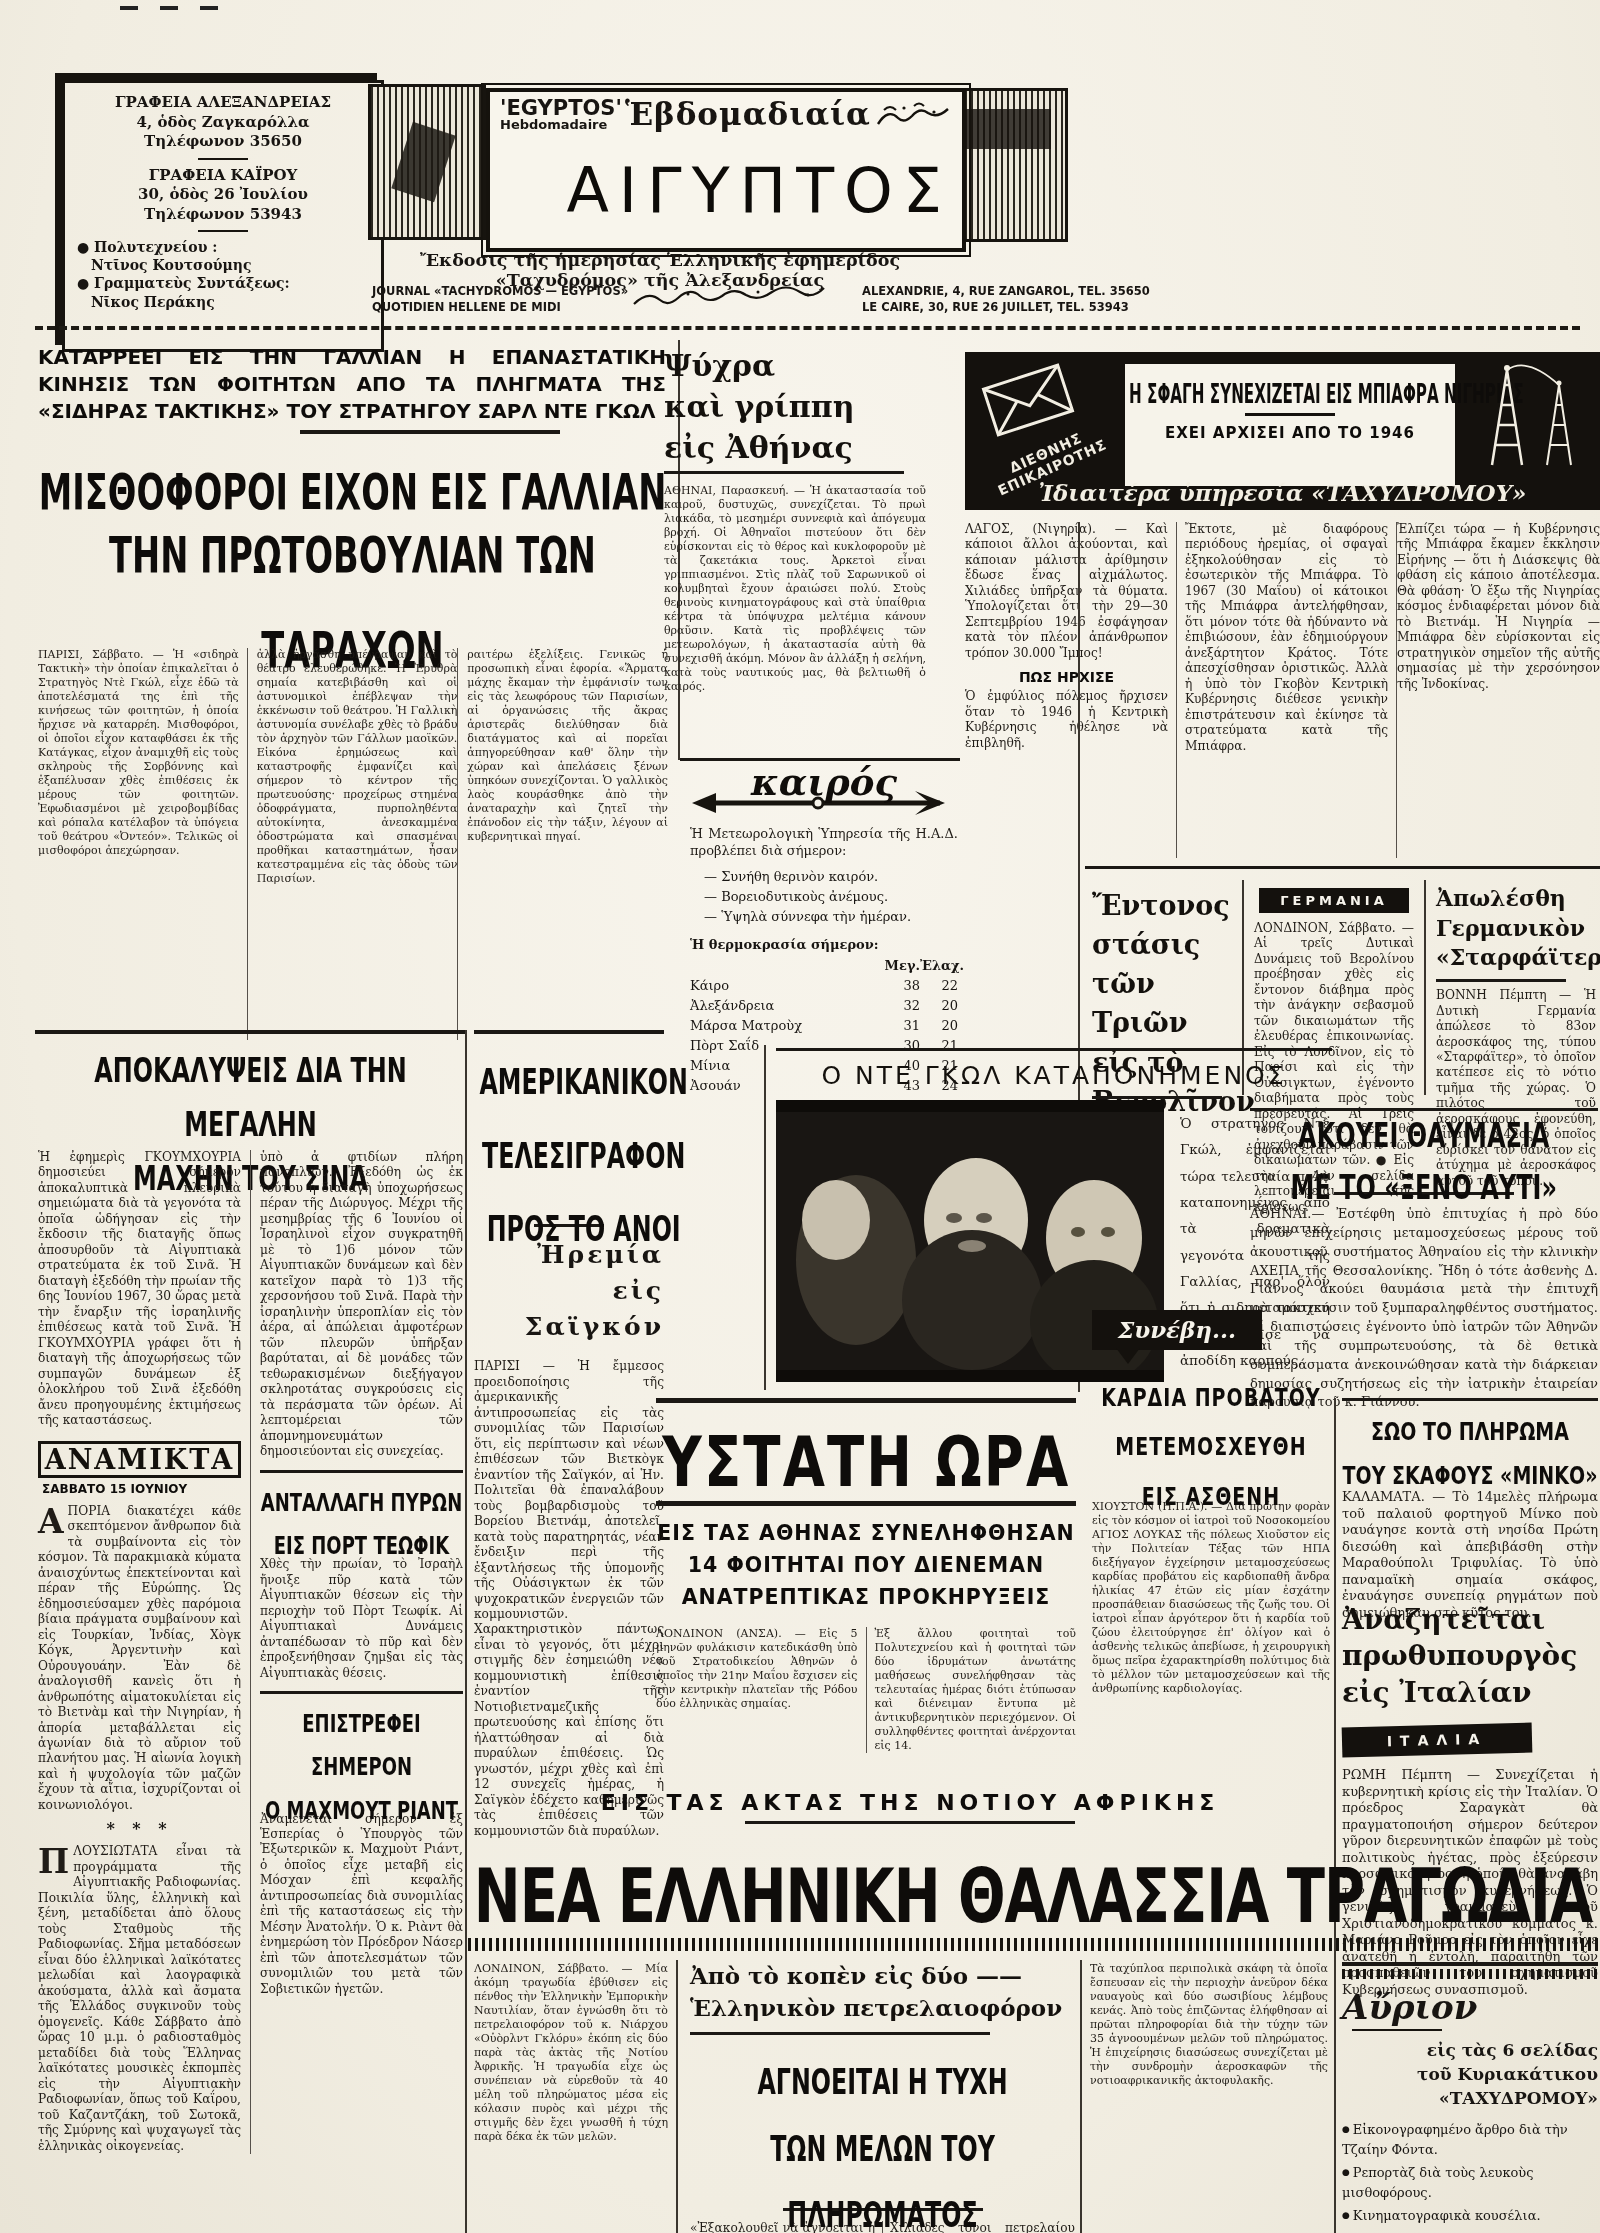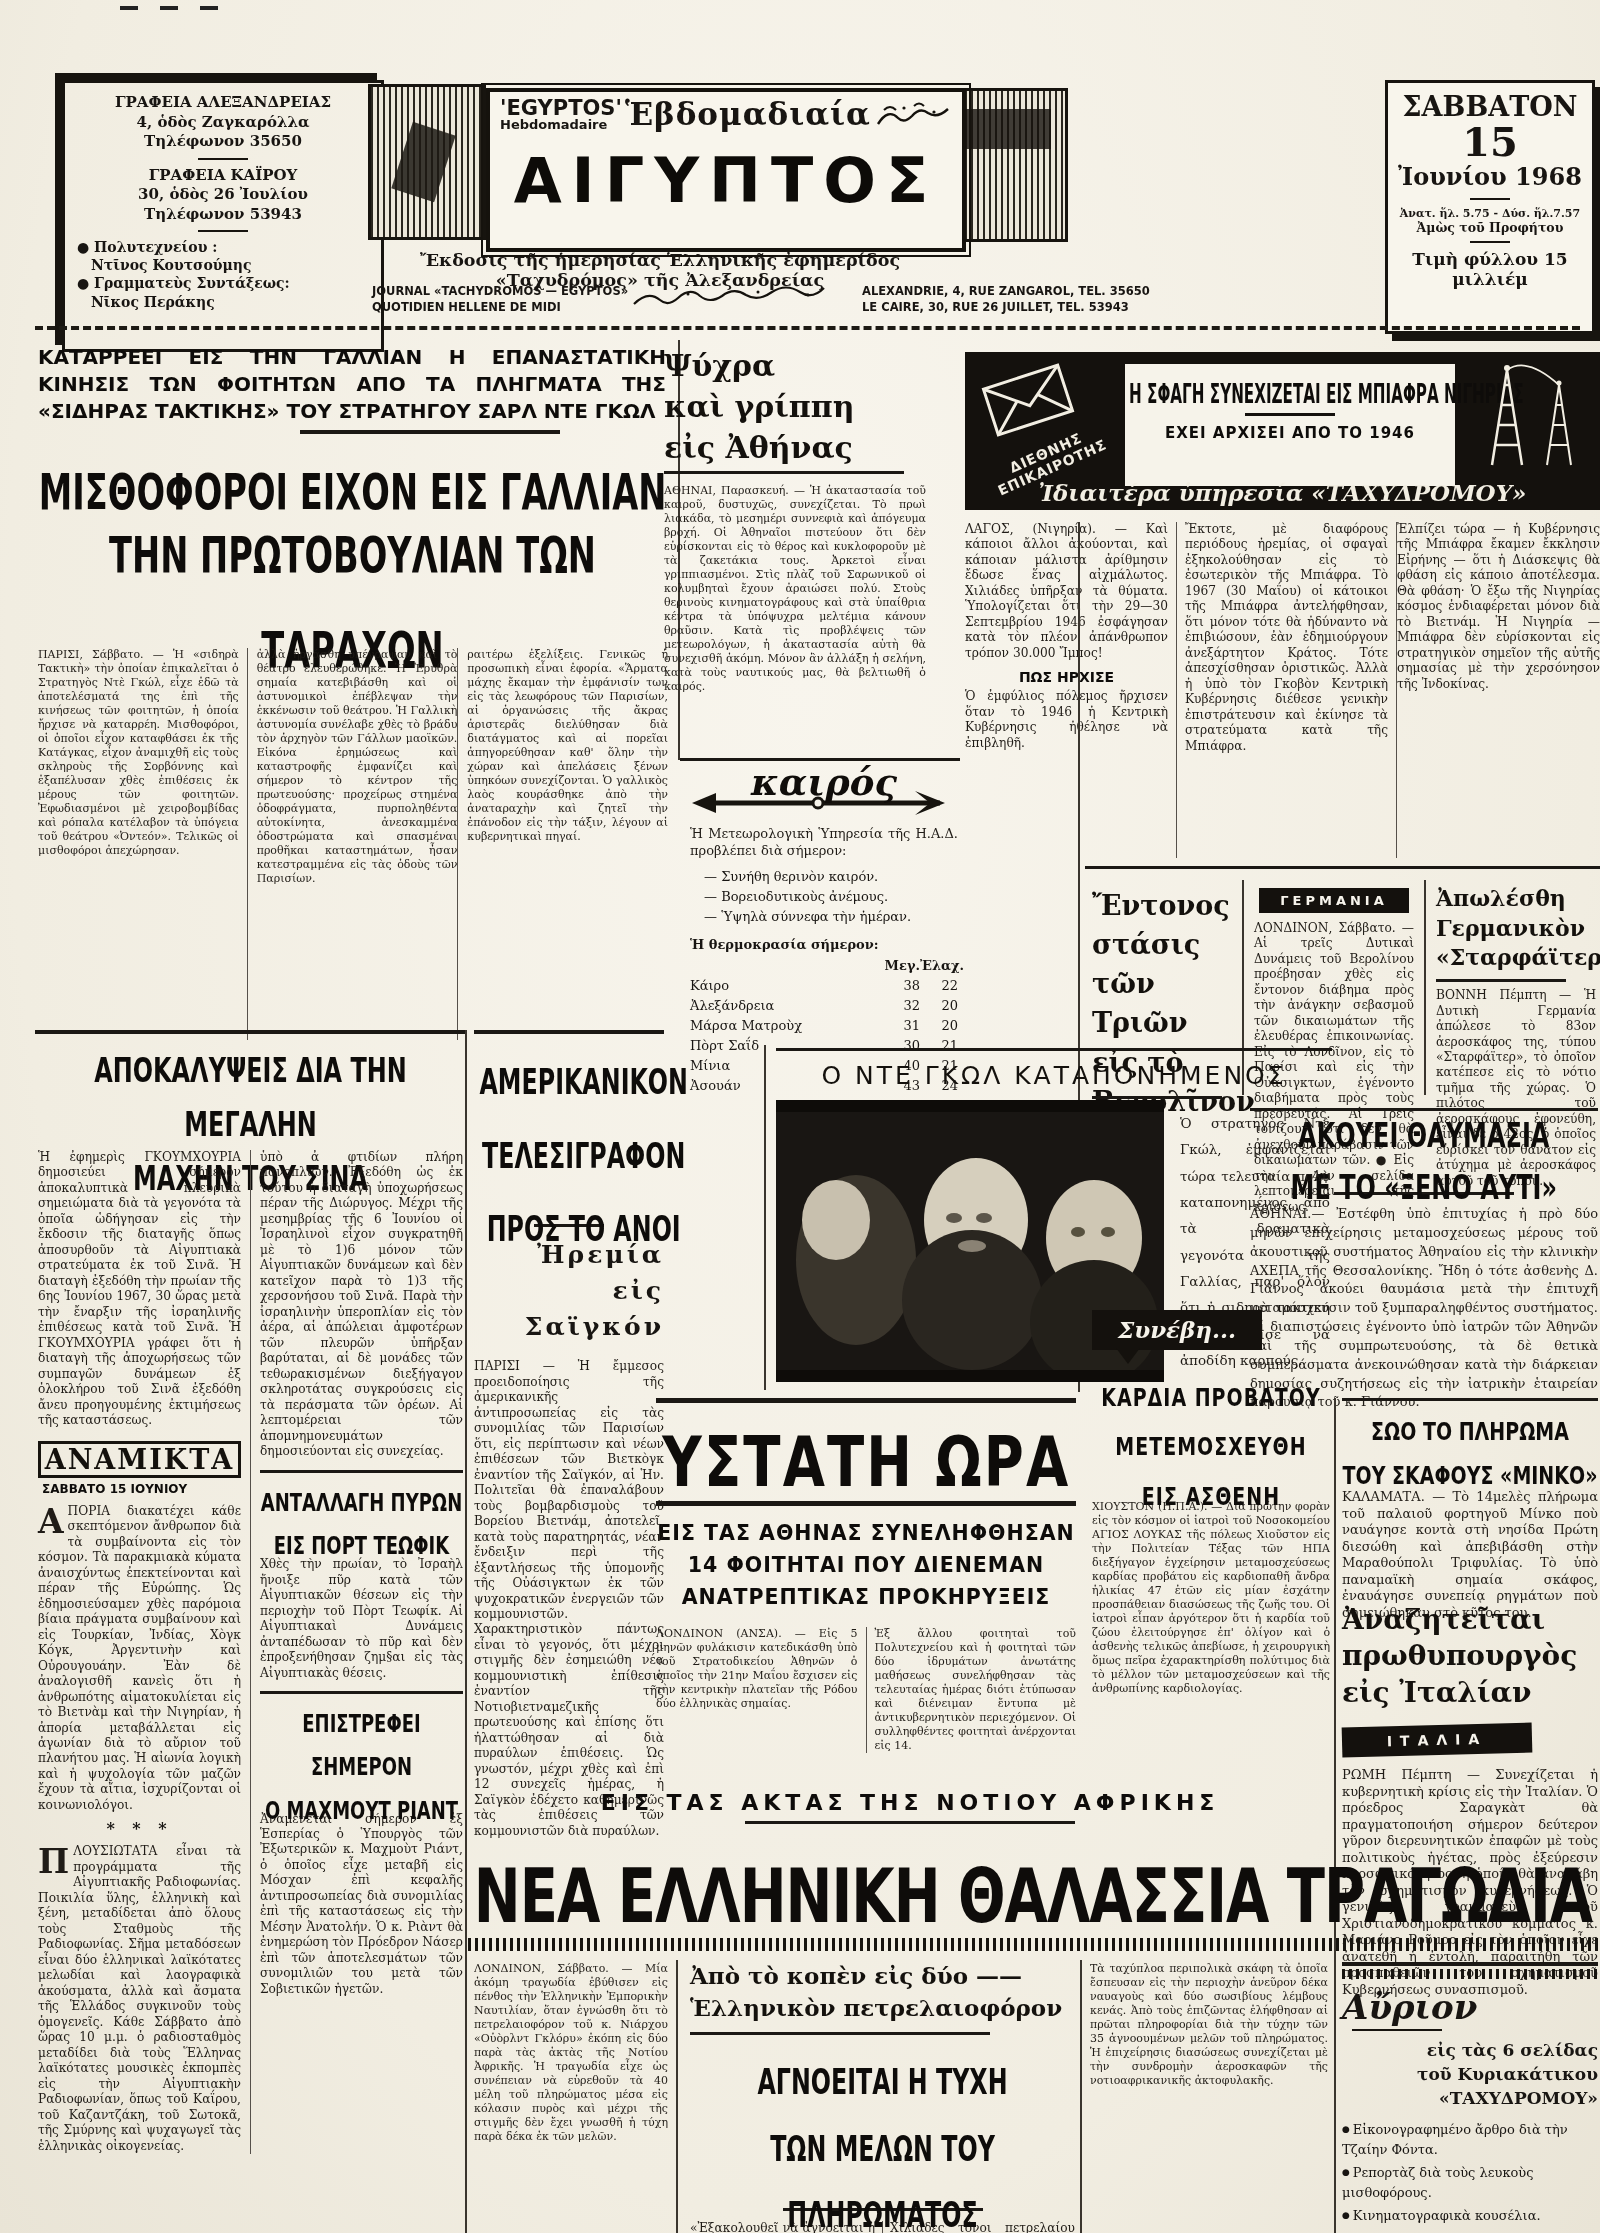--- a/index.html
+++ b/index.html
@@ -69,49 +69,39 @@
         <div style="font-family:'DejaVu Sans',sans-serif;font-weight:bold;font-size:13px;margin-top:-3px;">Hebdomadaire</div>
       </div>
       <div style="font-family:'DejaVu Serif',serif;font-weight:bold;font-size:31px;letter-spacing:1px;">Ἑβδομαδιαία</div>
       <svg width="78" height="40" viewBox="0 0 78 40">
         <path d="M4 28 q10 -16 20 -6 q6 6 14 -2 q8 -9 16 -3 q9 6 20 -4" stroke="#15120d" stroke-width="2.4" fill="none"></path>
         <path d="M10 14 q6 -6 12 0 M40 10 q5 -5 10 0" stroke="#15120d" stroke-width="2" fill="none"></path>
         <circle cx="30" cy="12" r="1.6" fill="#15120d"></circle>
           <circle cx="60" cy="16" r="1.6" fill="#15120d"></circle>
       </svg>
     </div>
-    <div class="center" style="font-family:'DejaVu Sans',sans-serif;font-weight:bold;font-size:62px;letter-spacing:10px;margin-top:8px;color:#0d0b08;">ΑΙΓΥΠΤΟΣ</div>
+    <div class="center" style="font-family:'DejaVu Sans',sans-serif;font-weight:normal;font-size:62px;letter-spacing:10px;margin-top:18px;color:#0d0b08;text-align:right;">ΑΙΓΥΠΤΟΣ</div>
   </div>
 
   <div class="abs center" style="left:360px;top:250px;width:600px;font-size:17.5px;font-weight:bold;">Ἔκδοσις τῆς ἡμερησίας Ἑλληνικῆς ἐφημερίδος «Ταχυδρόμος» τῆς Ἀλεξανδρείας</div>
   <div class="abs" style="left:372px;top:284px;width:266px;font-family:'DejaVu Sans',sans-serif;font-weight:bold;font-size:11.5px;line-height:1.35;">
     <div>JOURNAL «TACHYDROMOS — EGYPTOS»</div>
     <div>QUOTIDIEN HELLENE DE MIDI</div>
   </div>
   <svg class="abs" style="left:628px;top:286px;" width="220" height="28" viewBox="0 0 220 28">
     <path d="M6 18 q14 -14 26 -4 q8 7 18 -2 q12 -11 22 -2 q10 8 22 0 q12 -9 24 -1 q12 7 26 -3 q14 -9 28 0 q12 8 24 -4" stroke="#15120d" stroke-width="2.2" fill="none"></path>
     <circle cx="60" cy="8" r="1.5" fill="#15120d"></circle>
       <circle cx="130" cy="6" r="1.5" fill="#15120d"></circle>
       <circle cx="180" cy="9" r="1.5" fill="#15120d"></circle>
   </svg>
   <div class="abs" style="left:862px;top:284px;width:330px;font-family:'DejaVu Sans',sans-serif;font-weight:bold;font-size:11.5px;line-height:1.35;">
     <div>ALEXANDRIE, 4, RUE ZANGAROL, TEL. 35650</div>
     <div>LE CAIRE, 30, RUE 26 JUILLET, TEL. 53943</div>
   </div>
 
-  <div class="abs boxshadow-br" style="left:1385px;top:80px;width:192px;height:232px;border:3px solid #17140f;background:#f8f5ec;text-align:center;padding:8px 6px;">
-    <div style="font-family:'DejaVu Serif',serif;font-weight:bold;font-size:27px;">ΣΑΒΒΑΤΟΝ</div>
-    <div style="font-family:'DejaVu Serif',serif;font-weight:bold;font-size:40px;line-height:1;">15</div>
-    <div style="font-family:'DejaVu Serif',serif;font-weight:bold;font-size:24px;">Ἰουνίου 1968</div>
-    <div style="width:40px;height:2px;background:#17140f;margin:7px auto;"></div>
-    <div style="font-size:11px;font-weight:bold;">Ἀνατ. ἥλ. 5.75 - Δύσ. ἥλ.7.57</div>
-    <div style="font-size:12.5px;font-weight:bold;">Ἀμὼς τοῦ Προφήτου</div>
-    <div style="width:40px;height:2px;background:#17140f;margin:6px auto;"></div>
-    <div style="font-size:17px;font-weight:bold;">Τιμὴ φύλλου 15 μιλλιέμ</div>
-  </div>
 
   <div class="abs" style="left:35px;top:326px;width:1545px;border-top:4px dashed #1d1a14;"></div>
 
   <div class="abs cond" style="left:38px;top:344px;width:628px;font-size:20px;line-height:1.35;text-align:justify;">ΚΑΤΑΡΡΕΕΙ ΕΙΣ ΤΗΝ ΓΑΛΛΙΑΝ Η ΕΠΑΝΑΣΤΑΤΙΚΗ ΚΙΝΗΣΙΣ ΤΩΝ ΦΟΙΤΗΤΩΝ ΑΠΟ ΤΑ ΠΛΗΓΜΑΤΑ ΤΗΣ «ΣΙΔΗΡΑΣ ΤΑΚΤΙΚΗΣ» ΤΟΥ ΣΤΡΑΤΗΓΟΥ ΣΑΡΛ ΝΤΕ ΓΚΩΛ</div>
   <div class="rule" style="left:300px;top:430px;width:260px;height:4px;"></div>
 
   <div class="abs" style="left:35px;top:446px;width:635px;text-align:center;">
     <span class="cond scaleY" style="font-size:33px;transform:scale(1.02,1.5);letter-spacing:0px;line-height:1.9;">ΜΙΣΘΟΦΟΡΟΙ ΕΙΧΟΝ ΕΙΣ ΓΑΛΛΙΑΝ</span><br>
     <span class="cond scaleY" style="font-size:33px;transform:scale(1.02,1.5);letter-spacing:0px;line-height:1.9;">ΤΗΝ ΠΡΩΤΟΒΟΥΛΙΑΝ ΤΩΝ ΤΑΡΑΧΩΝ</span>
   </div>

